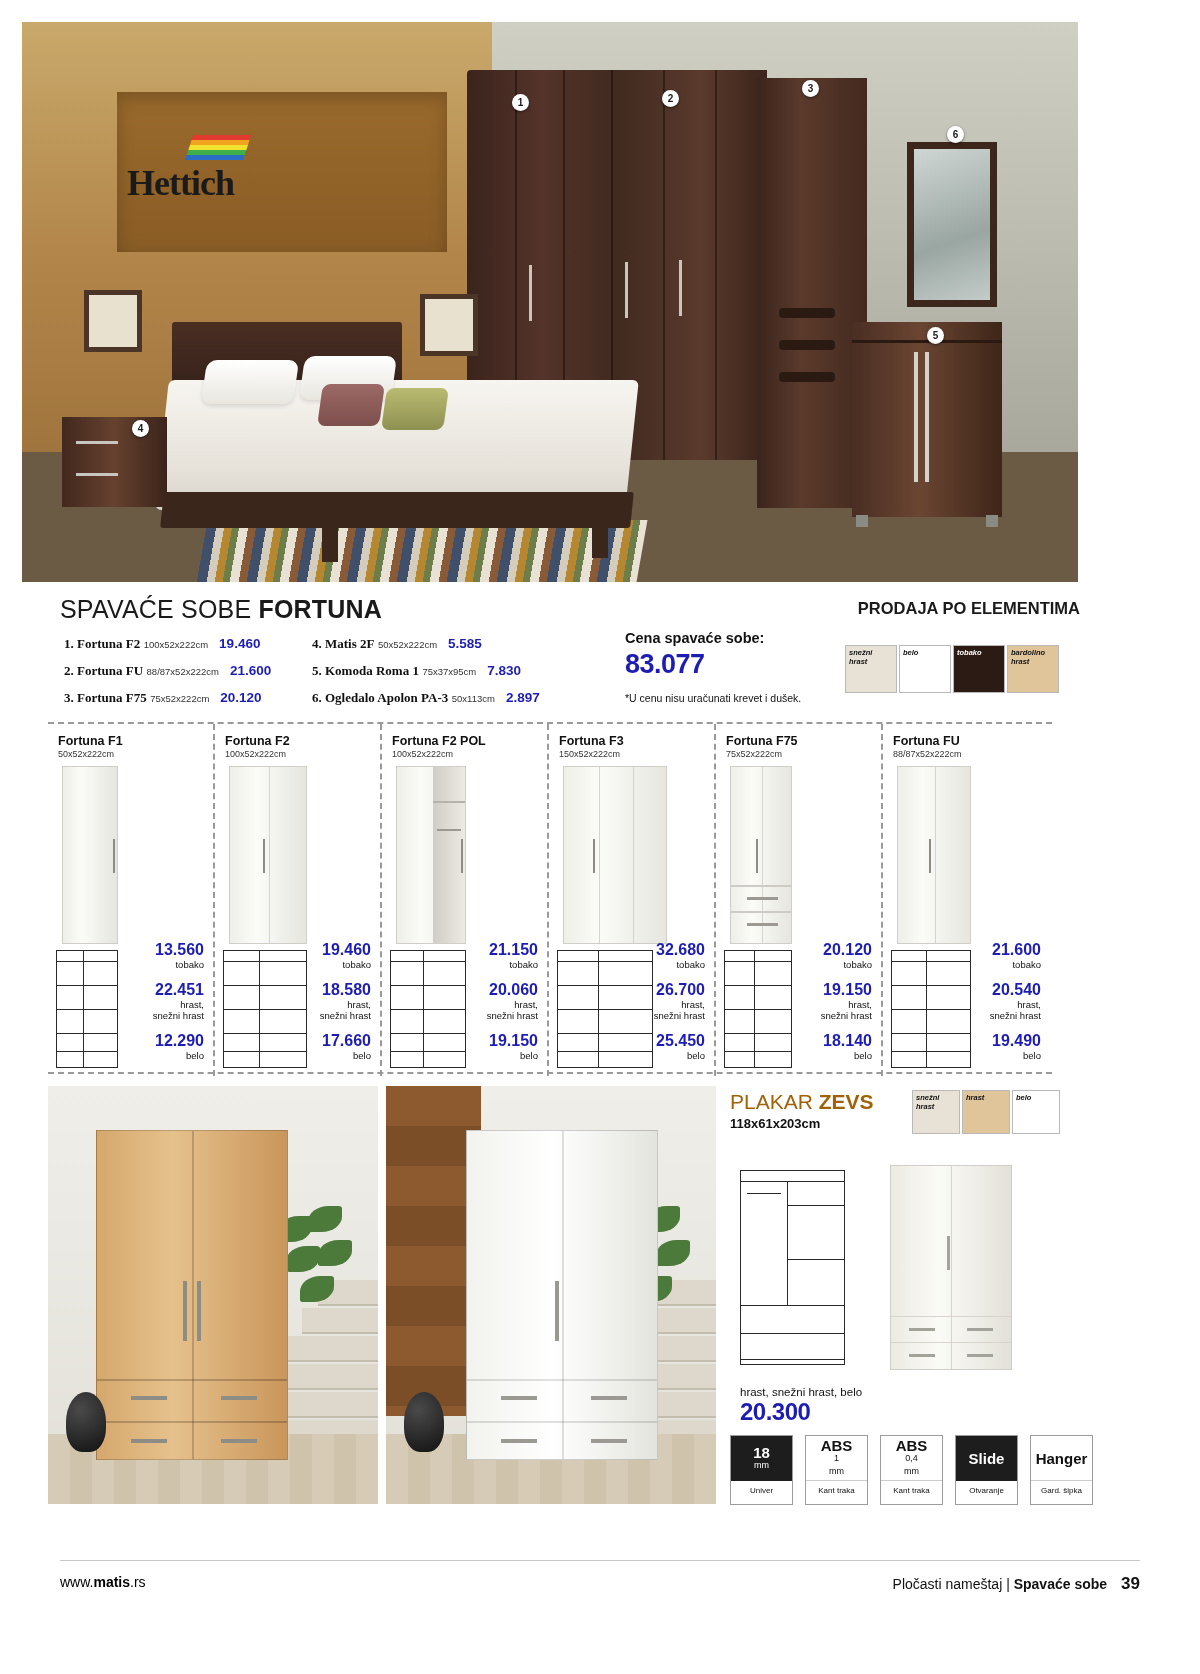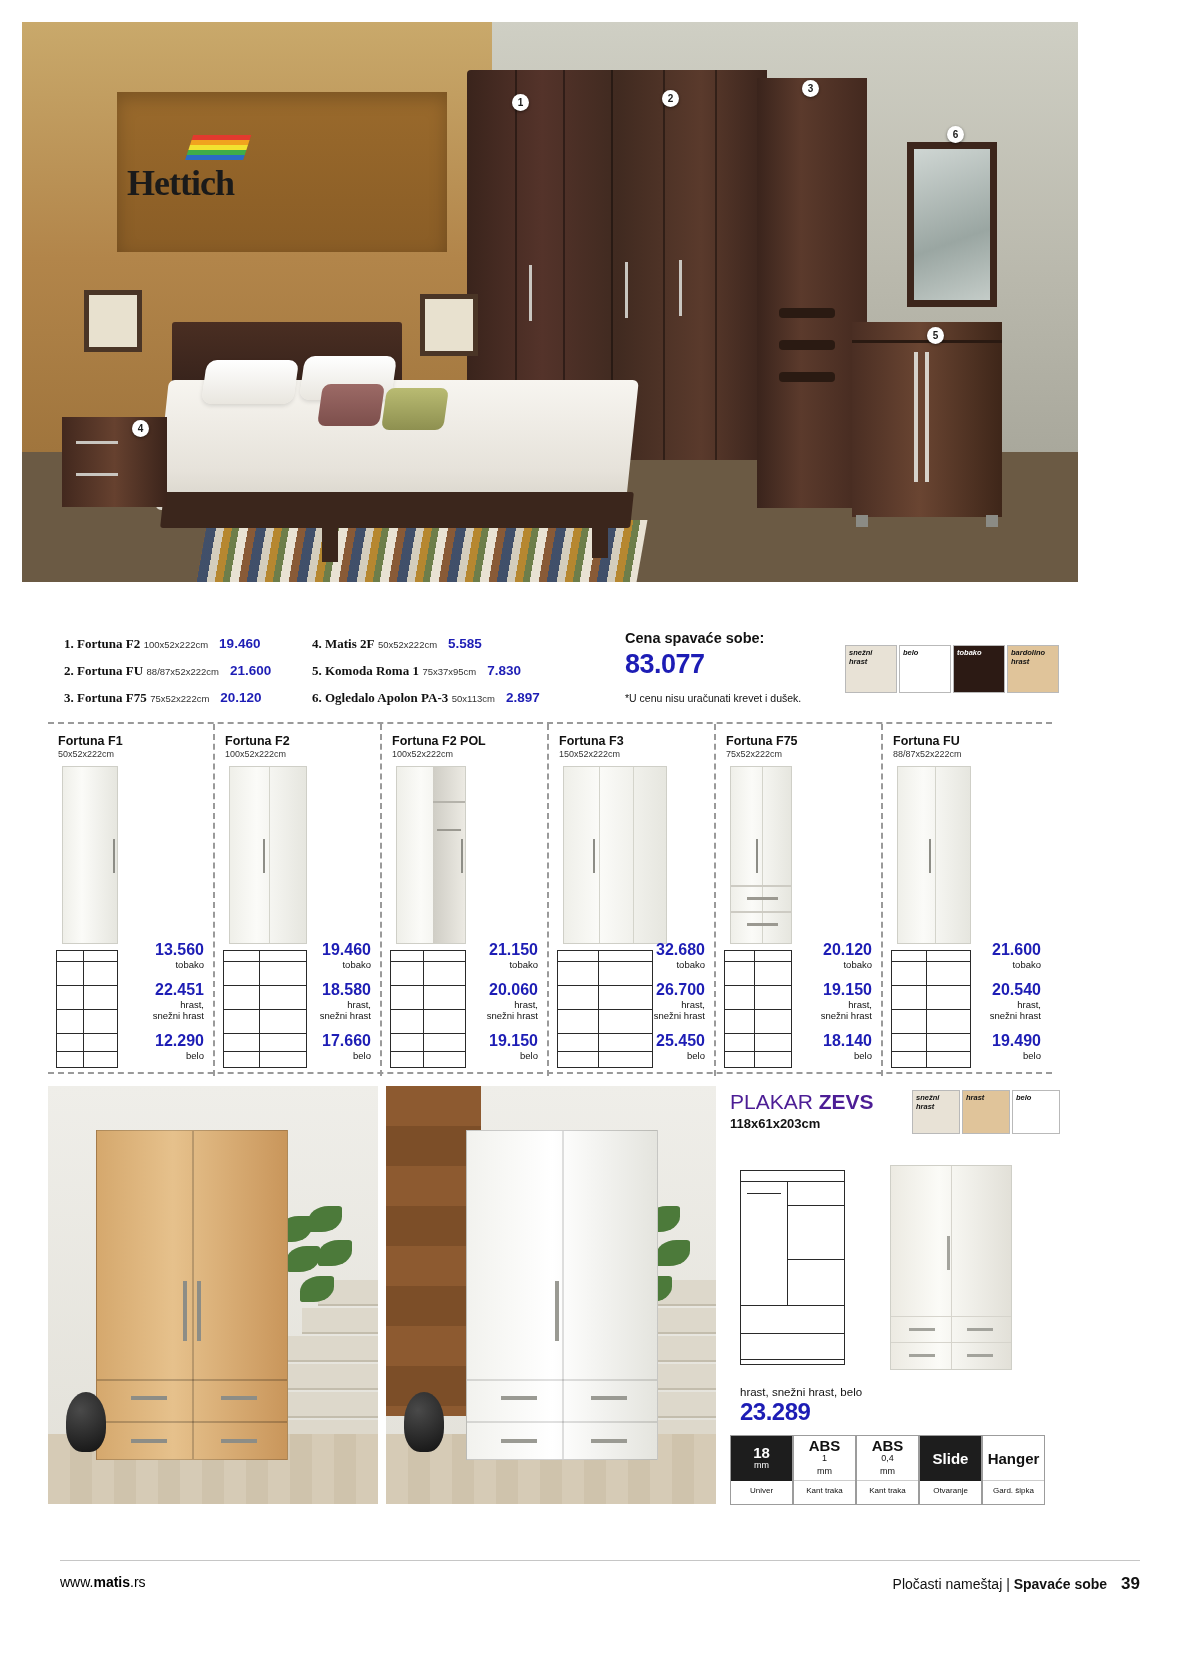--- a/index.html
+++ b/index.html
@@ -195,30 +195,30 @@
   .ph-ward {
     position: absolute; background: linear-gradient(90deg,#d5a86d 0%, #e6c18c 40%, #c9965b 100%);
     border: 1px solid rgba(0,0,0,.18);
   }
   .ph-ward.white { background: linear-gradient(90deg,#f2f2ee 0%, #ffffff 45%, #e4e4de 100%); }
   .ph-wood-wall { position: absolute; left: 0; top: 0; width: 95px; height: 330px;
     background: repeating-linear-gradient(180deg,#8d5a30 0 40px,#7c4e28 40px 80px); }
 
   
   .zevs { position: absolute; left: 730px; top: 1090px; width: 330px; }
-  .zevs-title { font-size: 21px; color: #4c1d95; }
+  .zevs-title { font-size: 21px; color: #a16207; }
   .zevs-title b { font-weight: bold; }
   .zevs-dim { font-size: 13px; font-weight: bold; color: #111; margin-top: 2px; }
   .zevs-sw { position: absolute; right: 0; top: 0; display: flex; gap: 2px; }
   .zevs-sw .sw { width: 48px; height: 44px; }
   .zevs-note { font-size: 11.5px; color: #111; margin-top: 4px; }
   .zevs-price { font-size: 24px; font-weight: bold; color: #1d1db5; letter-spacing: -.5px; }
 
   
-  .badges { position: absolute; left: 730px; top: 1435px; display: flex; gap: 0; }
+  .badges { position: absolute; left: 730px; top: 1435px; display: flex; gap: 12px; }
   .badge { width: 63px; height: 70px; border: 1px solid #9c9c9c; background: #fff; position: relative; }
   .badge .top {
     height: 45px; background: #1d1d1d; color: #fff; display: flex; flex-direction: column;
     align-items: center; justify-content: center; line-height: 13px;
   }
   .badge .top .b1 { font-size: 15px; font-weight: bold; }
   .badge .top .b2 { font-size: 9px; }
   .badge .cap { font-size: 8px; text-align: center; padding-top: 5px; color: #111; }
   .badge.light .top { background: #fff; color: #111; border-bottom: 1px solid #ccc; }
 
@@ -300,20 +300,26 @@
     </div>
 
     <div class="callout" style="left:490px;top:72px">1</div>
     <div class="callout" style="left:640px;top:68px">2</div>
     <div class="callout" style="left:780px;top:58px">3</div>
     <div class="callout" style="left:110px;top:398px">4</div>
     <div class="callout" style="left:905px;top:305px">5</div>
     <div class="callout" style="left:925px;top:104px">6</div>
   </div>
 
+  <div class="title-row">
+    <div class="sec-title">
+      <span>SPAVAĆE SOBE </span><b>FORTUNA</b>
+    </div>
+    <div class="prodaja">PRODAJA PO ELEMENTIMA</div>
+  </div>
 
   <div class="list-col" id="list-left" style="left:64px; top:636px;">
       <div class="row"><span class="nm">1. Fortuna F2</span> <span class="dim">100x52x222cm</span> <span class="pr">&nbsp;&nbsp;19.460</span></div>
       <div class="row"><span class="nm">2. Fortuna FU</span> <span class="dim">88/87x52x222cm</span> <span class="pr">&nbsp;&nbsp;21.600</span></div>
       <div class="row"><span class="nm">3. Fortuna F75</span> <span class="dim">75x52x222cm</span> <span class="pr">&nbsp;&nbsp;20.120</span></div>
     </div>
   <div class="list-col" id="list-right" style="left:312px; top:636px;">
       <div class="row"><span class="nm">4. Matis 2F</span> <span class="dim">50x52x222cm</span> <span class="pr">&nbsp;&nbsp;5.585</span></div>
       <div class="row"><span class="nm">5. Komoda Roma 1</span> <span class="dim">75x37x95cm</span> <span class="pr">&nbsp;&nbsp;7.830</span></div>
       <div class="row"><span class="nm">6. Ogledalo Apolon PA-3</span> <span class="dim">50x113cm</span> <span class="pr">&nbsp;&nbsp;2.897</span></div>
@@ -617,21 +623,21 @@
     <div style="position:absolute;left:0;right:0;top:176px;height:1px;background:#d6d4cc"></div>
     <div style="position:absolute;left:56px;top:70px;width:3px;height:34px;background:#a3a39c"></div>
     <div style="position:absolute;left:18px;top:162px;width:26px;height:3px;background:#a3a39c"></div>
     <div style="position:absolute;left:76px;top:162px;width:26px;height:3px;background:#a3a39c"></div>
     <div style="position:absolute;left:18px;top:188px;width:26px;height:3px;background:#a3a39c"></div>
     <div style="position:absolute;left:76px;top:188px;width:26px;height:3px;background:#a3a39c"></div>
   </div>
 
   <div style="position:absolute;left:740px;top:1382px;">
     <div class="zevs-note">hrast, snežni hrast, belo</div>
-    <div class="zevs-price">23.289</div>
+    <div class="zevs-price">20.300</div>
   </div>
 
   <div class="badges" id="badges">
       <div class="badge">
         <div class="top">
           <div class="b1">18</div>
           <div class="b2">mm</div>
         </div>
         <div class="cap">Univer</div>
       </div>

